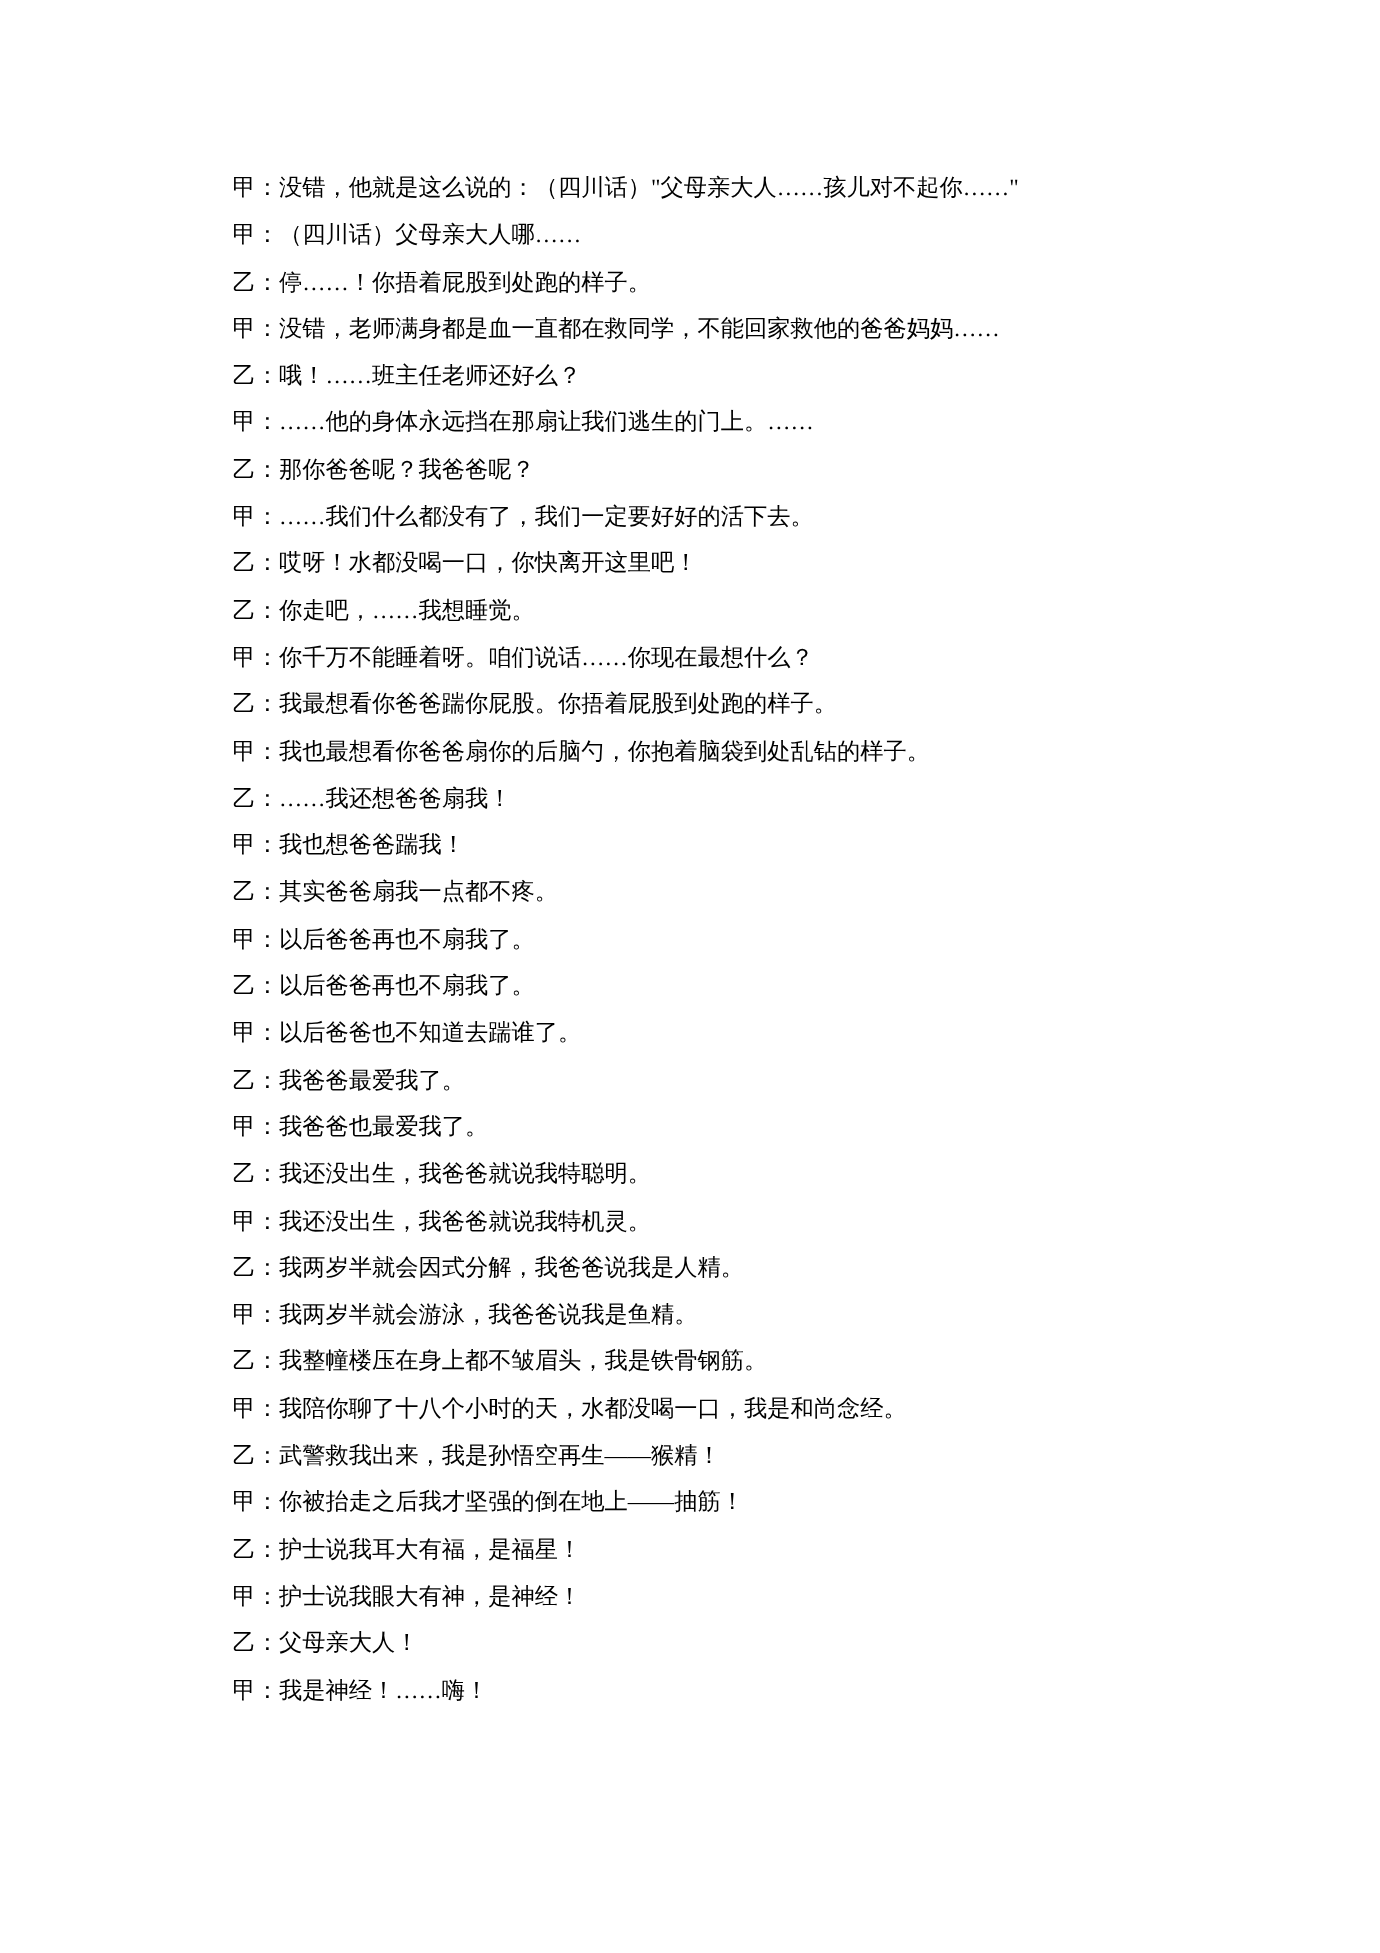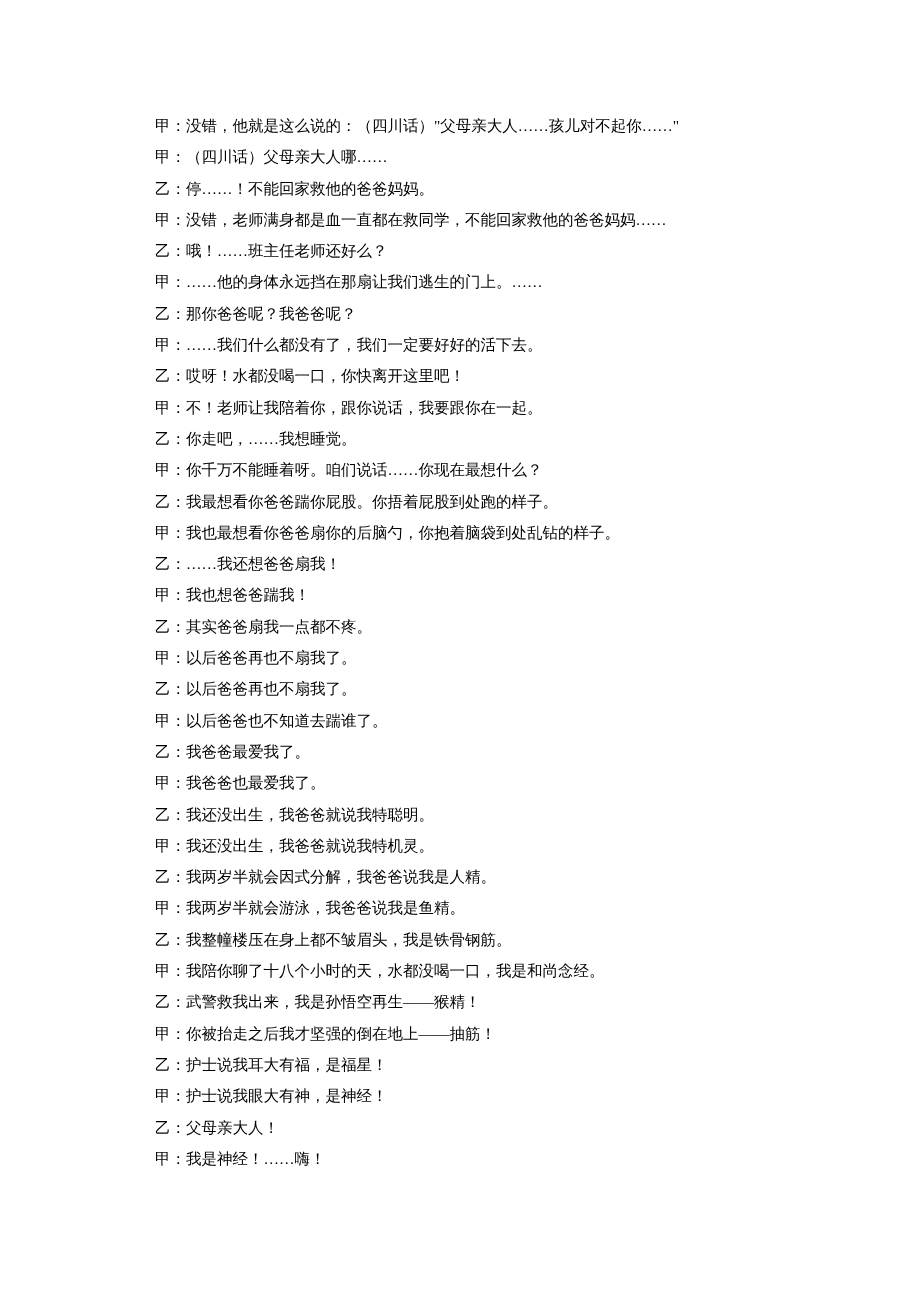--- a/index.html
+++ b/index.html
@@ -20,28 +20,27 @@
     white-space: pre-wrap;
   }
 </style>
 </head>
 <body>
 
 <div class="page">
   <div id="dialogue-container">
       <div class="line"><span>甲</span><span>：</span><span>没错，他就是这么说的：（四川话）"父母亲大人……孩儿对不起你……"</span></div>
       <div class="line"><span>甲</span><span>：</span><span>（四川话）父母亲大人哪……</span></div>
-      <div class="line"><span>乙</span><span>：</span><span>停……！不能回家救他的爸爸妈妈。</span></div>
+      <div class="line"><span>乙</span><span>：</span><span>停……！你捂着屁股到处跑的样子。</span></div>
       <div class="line"><span>甲</span><span>：</span><span>没错，老师满身都是血一直都在救同学，不能回家救他的爸爸妈妈……</span></div>
       <div class="line"><span>乙</span><span>：</span><span>哦！……班主任老师还好么？</span></div>
       <div class="line"><span>甲</span><span>：</span><span>……他的身体永远挡在那扇让我们逃生的门上。……</span></div>
       <div class="line"><span>乙</span><span>：</span><span>那你爸爸呢？我爸爸呢？</span></div>
       <div class="line"><span>甲</span><span>：</span><span>……我们什么都没有了，我们一定要好好的活下去。</span></div>
       <div class="line"><span>乙</span><span>：</span><span>哎呀！水都没喝一口，你快离开这里吧！</span></div>
-      <div class="line"><span>甲</span><span>：</span><span>不！老师让我陪着你，跟你说话，我要跟你在一起。</span></div>
       <div class="line"><span>乙</span><span>：</span><span>你走吧，……我想睡觉。</span></div>
       <div class="line"><span>甲</span><span>：</span><span>你千万不能睡着呀。咱们说话……你现在最想什么？</span></div>
       <div class="line"><span>乙</span><span>：</span><span>我最想看你爸爸踹你屁股。你捂着屁股到处跑的样子。</span></div>
       <div class="line"><span>甲</span><span>：</span><span>我也最想看你爸爸扇你的后脑勺，你抱着脑袋到处乱钻的样子。</span></div>
       <div class="line"><span>乙</span><span>：</span><span>……我还想爸爸扇我！</span></div>
       <div class="line"><span>甲</span><span>：</span><span>我也想爸爸踹我！</span></div>
       <div class="line"><span>乙</span><span>：</span><span>其实爸爸扇我一点都不疼。</span></div>
       <div class="line"><span>甲</span><span>：</span><span>以后爸爸再也不扇我了。</span></div>
       <div class="line"><span>乙</span><span>：</span><span>以后爸爸再也不扇我了。</span></div>
       <div class="line"><span>甲</span><span>：</span><span>以后爸爸也不知道去踹谁了。</span></div>

